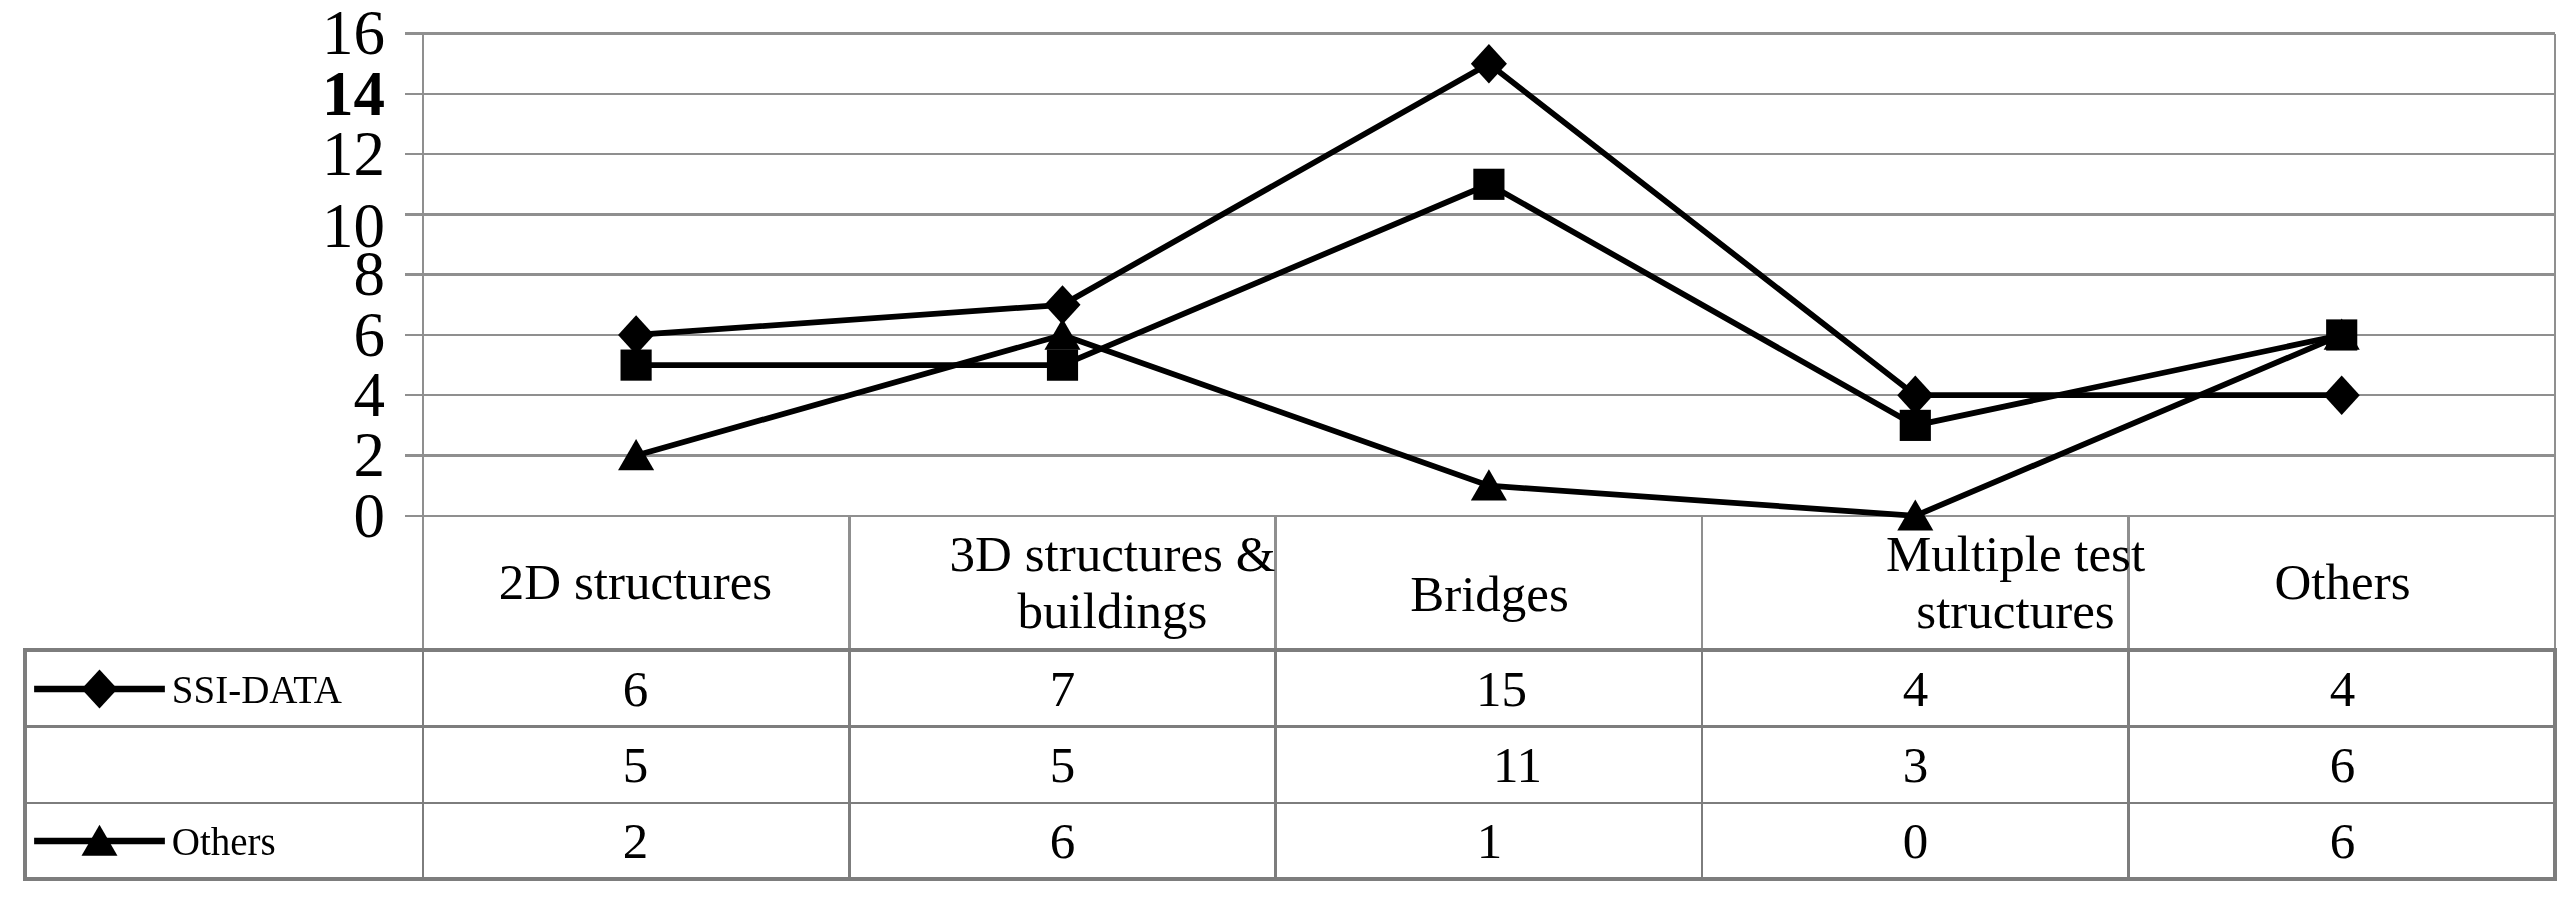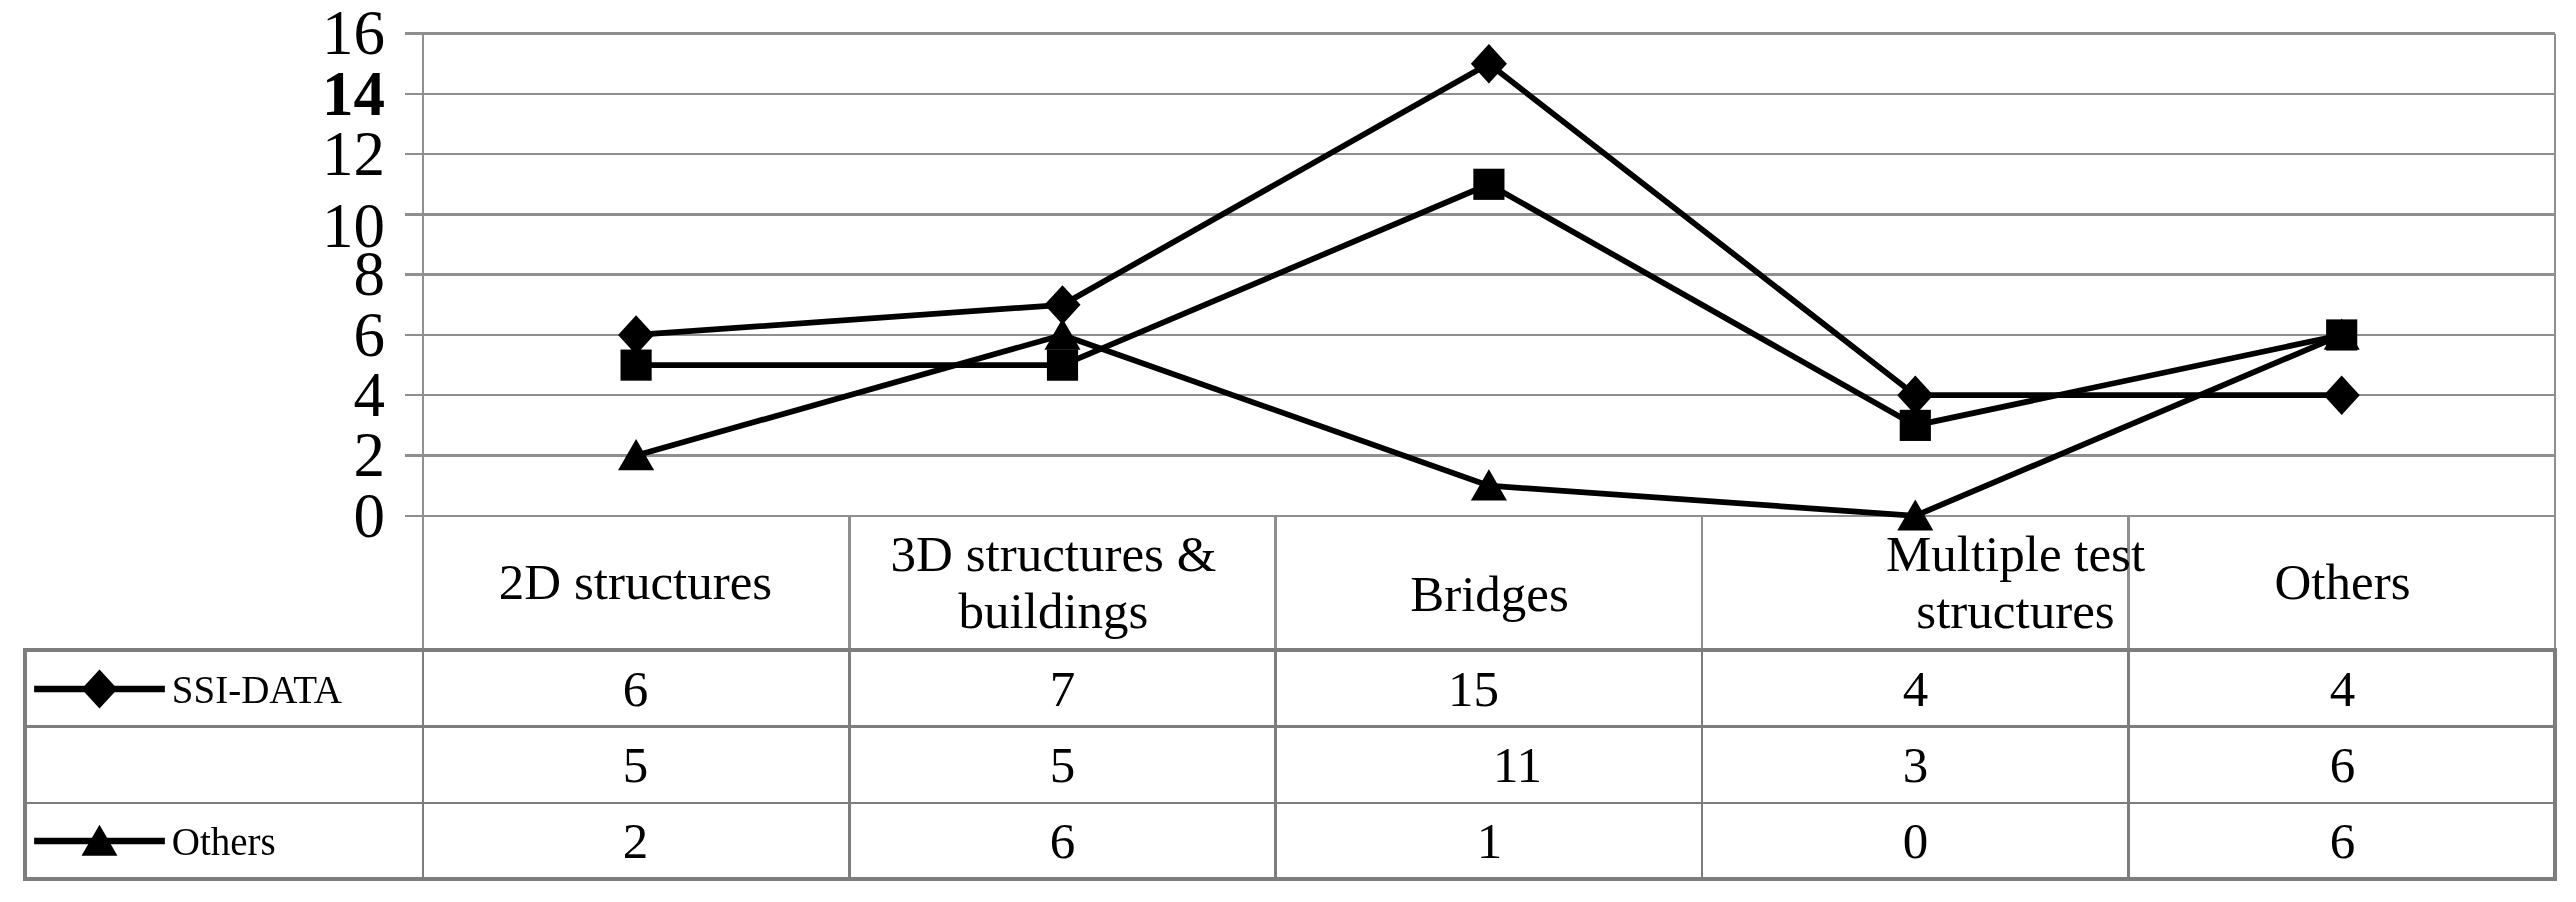--- a/index.html
+++ b/index.html
@@ -103,32 +103,32 @@
       <div class="ytick" style="top: 184px; margin-top: 12px;">10</div>
       <div class="ytick" style="top: 244px;">8</div>
       <div class="ytick" style="top: 305px;">6</div>
       <div class="ytick" style="top: 365px;">4</div>
       <div class="ytick" style="top: 425px;">2</div>
       <div class="ytick" style="top: 486px;">0</div>
     </div>
 
   <div id="category-row">
       <div class="cat-cell" style="left: 422px;">2D structures</div>
-      <div class="cat-cell" style="left: 840px;">3D structures &amp;
+      <div class="cat-cell" style="left: 899px;">3D structures &amp;
 buildings</div>
       <div class="cat-cell" style="left: 1276px; margin-top: 12px;">Bridges</div>
       <div class="cat-cell" style="left: 1802px;">Multiple test
 structures</div>
       <div class="cat-cell" style="left: 2129px;">Others</div>
     </div>
 
   <div id="value-cells">
       <div class="val-cell" style="left: 422px; top: 651px;">6</div>
       <div class="val-cell" style="left: 849px; top: 651px;">7</div>
-      <div class="val-cell" style="left: 1260px; top: 651px;">15</div>
+      <div class="val-cell" style="left: 1288px; top: 651px;">15</div>
       <div class="val-cell" style="left: 1702px; top: 651px;">4</div>
       <div class="val-cell" style="left: 2129px; top: 651px;">4</div>
       <div class="val-cell" style="left: 422px; top: 727px;">5</div>
       <div class="val-cell" style="left: 849px; top: 727px;">5</div>
       <div class="val-cell" style="left: 1304px; top: 727px;">11</div>
       <div class="val-cell" style="left: 1702px; top: 727px;">3</div>
       <div class="val-cell" style="left: 2129px; top: 727px;">6</div>
       <div class="val-cell" style="left: 422px; top: 803px;">2</div>
       <div class="val-cell" style="left: 849px; top: 803px;">6</div>
       <div class="val-cell" style="left: 1276px; top: 803px;">1</div>

